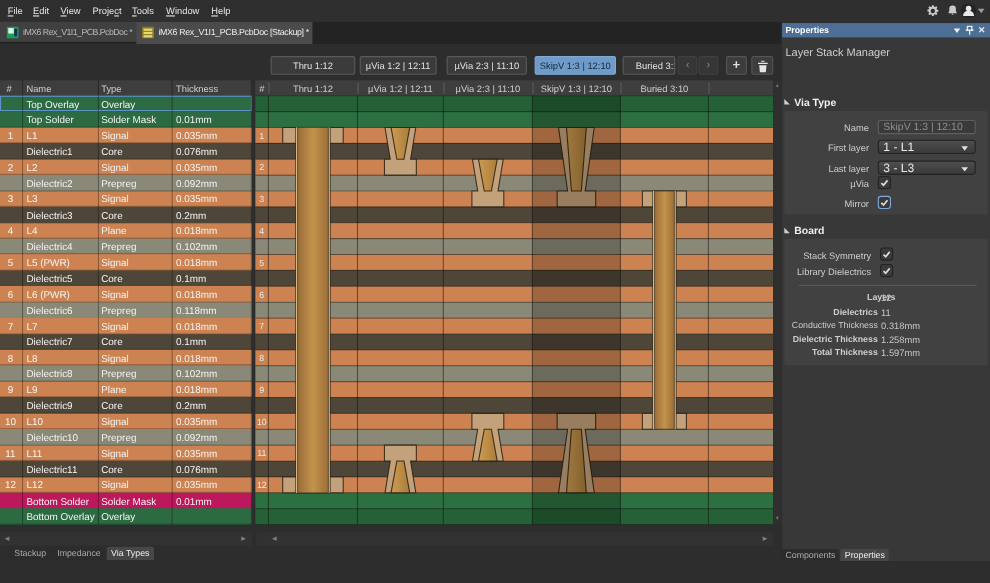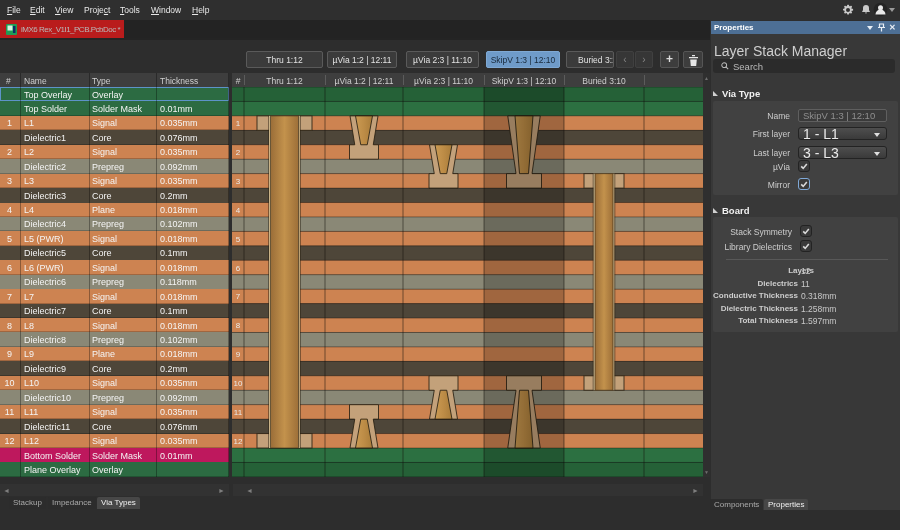--- a/index.html
+++ b/index.html
@@ -49,21 +49,21 @@
  font-size:8px;font-weight:bold}
 .pico {position:absolute;top:2px;color:#b9b9b9;font-size:9px}
 .plabel {position:absolute;color:#cdcdcd;font-size:8.5px;text-align:right;white-space:nowrap}
 .pval {position:absolute;color:#c8c8c8;font-size:8.5px;white-space:nowrap}
 .pbox {position:absolute;left:2px;width:185px;background:#414141;border-radius:2px}
 .sechdr {position:absolute;color:#f0f0f0;font-size:9.5px;font-weight:bold}
 .sechdr:before {content:'';display:inline-block;width:0;height:0;border-bottom:5px solid #d0d0d0;border-right:5px solid transparent;margin-right:4px;position:relative;top:-1px}
 .inp {position:absolute;background:#3a3a3a;border:1px solid #5f5f5f;border-radius:2px;
  color:#8f8f8f;font-size:9.5px;padding:0 4px;white-space:nowrap}
 .dd {position:absolute;background:linear-gradient(#4e4e4e,#3a3a3a);border:1px solid #232323;
- border-radius:3px;color:#e9e9e9;font-size:14px;padding:0 4px;white-space:nowrap}
+ border-radius:3px;color:#e9e9e9;font-size:11px;padding:0 4px;white-space:nowrap}
 .dd:after {content:'';position:absolute;right:6px;top:5px;border:3.5px solid transparent;
  border-top:4px solid #e0e0e0}
 .cb {position:absolute;width:12px;height:12px;background:#3a3a3a;border:1.5px solid #232323;
  border-radius:3px}
 .cb svg {position:absolute;left:0.5px;top:0.5px}
 .cb-focus {border-color:#7fa9d8}
 #statusbar {position:absolute;left:0;top:510px;width:900px;height:20px;background:#2d2d2d;
  border-top:1px solid #222}
 </style></head><body>
 <div id="app">
@@ -85,27 +85,35 @@
  <svg class="tico" style="left:873px;top:2px" width="15" height="15" viewBox="0 0 24 24">
         <circle cx="12" cy="12" r="11" fill="#242424"></circle>
         <circle cx="12" cy="9" r="4" fill="#e8e8e8"></circle>
         <path d="M4 20a8 8 0 0116 0z" fill="#e8e8e8"></path>
       </svg>
  <i style="position:absolute;left:889px;top:8px;width:0;height:0;border:3px solid transparent;border-top:4px solid #9a9a9a"></i>
 </div>
 
 <div style="position:absolute;left:0;top:38px;width:710px;height:1.5px;background:#242424"></div>
 <div id="tabbar">
- <div class="dtab" style="left:0;width:124px;background:#b91c1c;color:#b9b9b9;letter-spacing:-0.5px">
+ <div class="dtab" style="left:0;width:146px;background:#404040;color:#b9b9b9;letter-spacing:-0.5px">
   <svg width="11" height="11" viewBox="0 0 11 11" style="margin:0 4px 0 6px">
           <rect width="11" height="11" rx="1" fill="#1f9d55"></rect>
           <rect x="1.5" y="1.5" width="5" height="5" fill="#d6f5e3"></rect>
           <rect x="7" y="2" width="2.5" height="7" fill="#0b2e66"></rect>
         </svg>
   iMX6 Rex_V1I1_PCB.PcbDoc *</div>
+ <div class="dtab" style="left:124px;width:160px;height:19.5px;background:#4b4b4b;color:#efefef;z-index:3">
+  <svg width="11" height="11" viewBox="0 0 11 11" style="margin:0 4px 0 5px">
+          <rect width="11" height="11" rx="1" fill="#8a7a2c"></rect>
+          <rect x="1.5" y="2" width="8" height="2" fill="#e8d96d"></rect>
+          <rect x="1.5" y="5" width="8" height="2" fill="#e8d96d"></rect>
+          <rect x="1.5" y="8" width="8" height="2" fill="#e8d96d"></rect>
+        </svg>
+  iMX6 Rex_V1I1_PCB.PcbDoc [Stackup] *</div>
 </div>
 
 <div id="ltable">
  <div class="lhdr">
         <span style="left:6px">#</span>
         <span style="left:24px">Name</span>
   <span style="left:92px">Type</span>
         <span style="left:160px">Thickness</span>
       </div>
 <div class="lrow lrow-sel" style="top:87.00px;height:14.44px;background:#2c6b42">
@@ -244,21 +252,21 @@
         <span class="c1">L12</span>
         <span class="c2">Signal</span>
         <span class="c3">0.035mm</span>
       </div>
 <div class="lrow" style="top:448.00px;height:27px;background:#be185d">
         <span class="c1">Bottom Solder</span>
         <span class="c2">Solder Mask</span>
         <span class="c3">0.01mm</span>
       </div>
 <div class="lrow" style="top:462.44px;height:14.44px;background:#2c6b42">
-        <span class="c1">Plane Overlay</span>
+        <span class="c1">Bottom Overlay</span>
         <span class="c2">Overlay</span>
         <span class="c3"></span>
       </div>
  <i class="colline" style="left:20px"></i>
       <i class="colline" style="left:89px"></i>
  <i class="colline" style="left:156px"></i>
       <i class="colline" style="left:228px"></i>
 </div>
 
 <div class="vbtn" style="left:246px;width:77px;">Thru 1:12</div>
@@ -429,28 +437,21 @@
 
 <div id="panel">
  <div id="ptitle">
         <span style="position:absolute;left:3px;top:2px">Properties</span>
   <i style="position:absolute;left:156px;top:5px;width:0;height:0;border:3px solid transparent;border-top:4px solid #e8eef5"></i>
   <svg style="position:absolute;left:166px;top:2px" width="9" height="10" viewBox="0 0 9 10">
           <path d="M1 4.5h7M2.5 1h4v3.5h-4zM4.5 4.5v4" stroke="#e8eef5" stroke-width="1.2" fill="none"></path>
         </svg>
   <span class="pico" style="left:178px;color:#e8eef5;font-size:8px">✕</span>
       </div>
- <div class="pval" style="left:3px;top:22px;color:#cfcfcf;font-size:14px">Layer Stack Manager</div>
- <div style="position:absolute;left:2px;top:38px;width:182px;height:14px;background:#2b2b2b;border-radius:3px">
-   <svg width="8" height="8" viewBox="0 0 10 10" style="position:absolute;left:8px;top:3px">
-          <circle cx="4" cy="4" r="3" fill="none" stroke="#b9b9b9" stroke-width="1.3"></circle>
-          <line x1="6.2" y1="6.2" x2="9" y2="9" stroke="#b9b9b9" stroke-width="1.3"></line>
-        </svg>
-   <span style="position:absolute;left:20px;top:2px;color:#b9b9b9;font-size:9.5px">Search</span>
- </div>
+ <div class="pval" style="left:3px;top:22px;color:#cfcfcf;font-size:10px">Layer Stack Manager</div>
  <div class="sechdr" style="left:2px;top:67px">Via Type</div>
  <div class="pbox" style="top:80px;height:94px"></div>
  <div class="plabel" style="right:110px;top:90px">Name</div>
  <div class="inp" style="left:87px;top:88px;width:89px;height:13px;line-height:12px">SkipV 1:3 | 12:10</div>
  <div class="plabel" style="right:110px;top:108px">First layer</div>
  <div class="dd" style="left:87px;top:106px;width:89px;height:13px;line-height:12px">1 - L1</div>
  <div class="plabel" style="right:110px;top:127px">Last layer</div>
  <div class="dd" style="left:87px;top:125px;width:89px;height:13px;line-height:12px">3 - L3</div>
  <div class="plabel" style="right:110px;top:141px">µVia</div>
  <div class="cb" style="left:87px;top:139px">
@@ -477,21 +478,21 @@
  <div class="cb" style="left:89px;top:219px">
         <svg width="8" height="8" viewBox="0 0 10 10">
           <polyline points="1.5,5.5 4,8 8.5,2.5" fill="none" stroke="#d9d9d9" stroke-width="2"></polyline>
         </svg>
       </div>
  <div style="position:absolute;left:15px;top:238px;width:162px;height:1px;background:#585858"></div>
  <div class="plabel" style="right:86px;top:245px;font-weight:bold;font-size:8px">Layers</div>
  <div class="pval" style="left:90px;top:245px">12</div>
  <div class="plabel" style="right:102px;top:257.5px;font-weight:bold;font-size:8px">Dielectrics</div>
  <div class="pval" style="left:90px;top:257.5px">11</div>
- <div class="plabel" style="right:102px;top:270px;font-weight:bold;font-size:8px">Conductive Thickness</div>
+ <div class="plabel" style="right:102px;top:270px;font-weight:normal;font-size:8px">Conductive Thickness</div>
  <div class="pval" style="left:90px;top:270px">0.318mm</div>
  <div class="plabel" style="right:102px;top:282.5px;font-weight:bold;font-size:8px">Dielectric Thickness</div>
  <div class="pval" style="left:90px;top:282.5px">1.258mm</div>
  <div class="plabel" style="right:102px;top:295px;font-weight:bold;font-size:8px">Total Thickness</div>
  <div class="pval" style="left:90px;top:295px">1.597mm</div>
 </div>
 
 <div class="ftab ftab-in" style="left:710px;top:499px;height:11px">Components</div>
 <div class="ftab ftab-act" style="left:764px;top:499px;height:11px">Properties</div>
 

